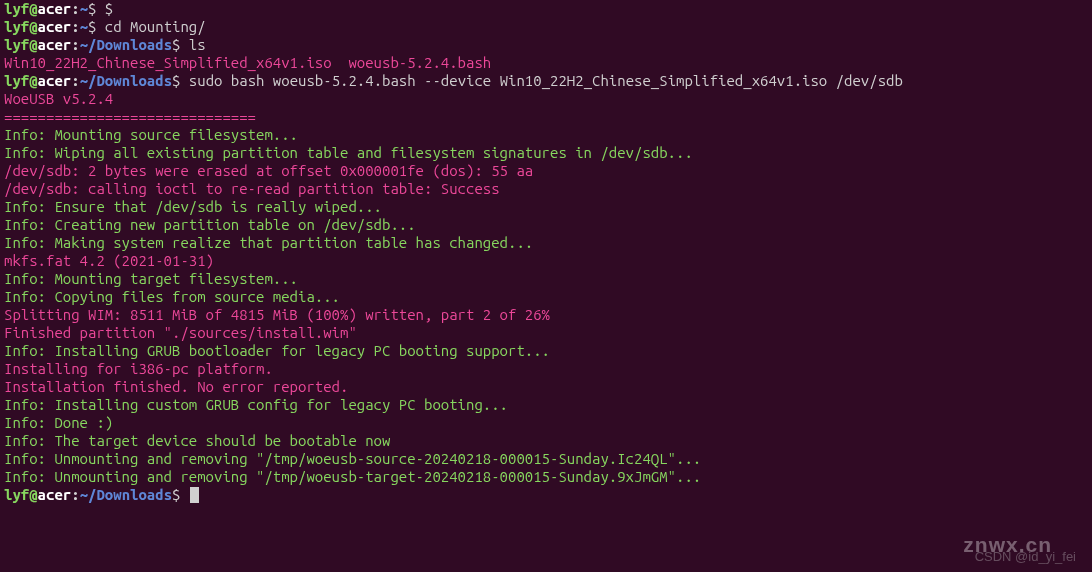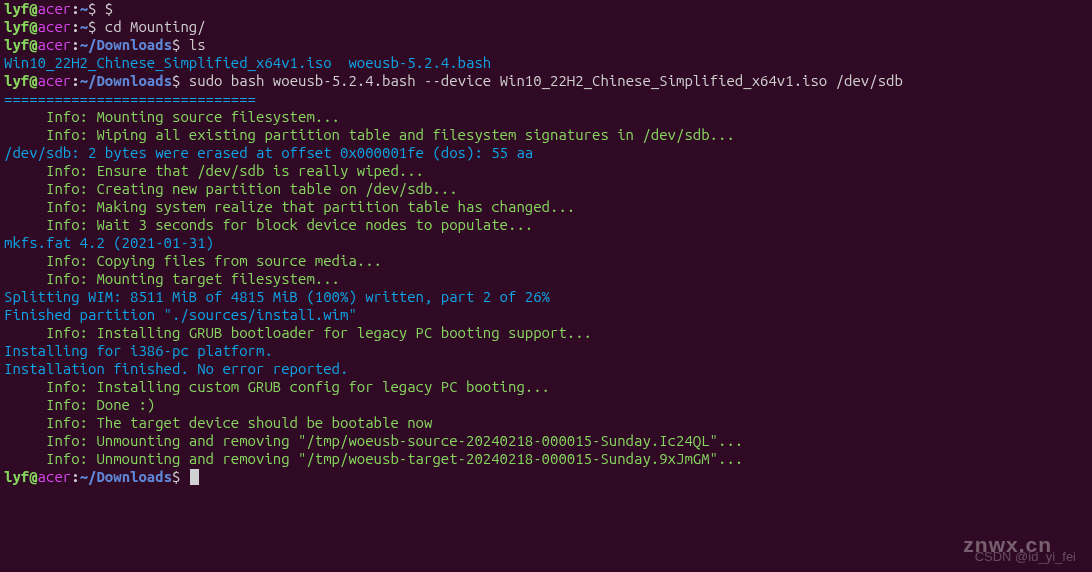--- a/index.html
+++ b/index.html
@@ -17,27 +17,27 @@
       height: 572px;
       padding: 0 4px;
       overflow: hidden;
       position: relative;
     }
     .line {
       white-space: pre;
     }
     .user { color: #87d75f; font-weight: bold; text-align: right; }
     .at { color: #87d75f; font-weight: bold; }
-    .host { color: #d946ef; font-weight: normal; }
+    .host { color: #ffffff; font-weight: bold; }
     .colon { color: #d0d0d0; font-weight: bold; }
     .path { color: #5f87d7; font-weight: bold; }
     .dollar { color: #d0d0d0; }
     .cmd { color: #d0d0d0; }
-    .info { color: #87d75f; margin-left: 42px; }
-    .output { color: #0ea5e9; }
+    .info { color: #87d75f; }
+    .output { color: #ec4899; }
     .cursor {
       display: inline-block;
       width: 9px;
       height: 16px;
       background-color: #d0d0d0;
       vertical-align: text-bottom;
       margin-left: 1px;
     }
     .watermark-right {
       position: absolute;
@@ -61,31 +61,32 @@
   </style>
 </head>
 <body>
 
 <div id="terminal">
     <div class="line"><span class="user">lyf</span><span class="at">@</span><span class="host">acer</span><span class="colon">:</span><span class="path">~</span><span class="dollar">$</span><span class="cmd"> $</span></div>
     <div class="line"><span class="user">lyf</span><span class="at">@</span><span class="host">acer</span><span class="colon">:</span><span class="path">~</span><span class="dollar">$</span><span class="cmd"> cd Mounting/</span></div>
     <div class="line"><span class="user">lyf</span><span class="at">@</span><span class="host">acer</span><span class="colon">:</span><span class="path">~/Downloads</span><span class="dollar">$</span><span class="cmd"> ls</span></div>
     <div class="line output">Win10_22H2_Chinese_Simplified_x64v1.iso  woeusb-5.2.4.bash</div>
     <div class="line"><span class="user">lyf</span><span class="at">@</span><span class="host">acer</span><span class="colon">:</span><span class="path">~/Downloads</span><span class="dollar">$</span><span class="cmd"> sudo bash woeusb-5.2.4.bash --device Win10_22H2_Chinese_Simplified_x64v1.iso /dev/sdb</span></div>
+    <div class="line output">WoeUSB v5.2.4</div>
     <div class="line output">==============================</div>
     <div class="line info">Info: Mounting source filesystem...</div>
     <div class="line info">Info: Wiping all existing partition table and filesystem signatures in /dev/sdb...</div>
     <div class="line output">/dev/sdb: 2 bytes were erased at offset 0x000001fe (dos): 55 aa</div>
+    <div class="line output">/dev/sdb: calling ioctl to re-read partition table: Success</div>
     <div class="line info">Info: Ensure that /dev/sdb is really wiped...</div>
     <div class="line info">Info: Creating new partition table on /dev/sdb...</div>
     <div class="line info">Info: Making system realize that partition table has changed...</div>
-    <div class="line info">Info: Wait 3 seconds for block device nodes to populate...</div>
     <div class="line output">mkfs.fat 4.2 (2021-01-31)</div>
+    <div class="line info">Info: Mounting target filesystem...</div>
     <div class="line info">Info: Copying files from source media...</div>
-    <div class="line info">Info: Mounting target filesystem...</div>
     <div class="line output">Splitting WIM: 8511 MiB of 4815 MiB (100%) written, part 2 of 26%</div>
     <div class="line output">Finished partition "./sources/install.wim"</div>
     <div class="line info">Info: Installing GRUB bootloader for legacy PC booting support...</div>
     <div class="line output">Installing for i386-pc platform.</div>
     <div class="line output">Installation finished. No error reported.</div>
     <div class="line info">Info: Installing custom GRUB config for legacy PC booting...</div>
     <div class="line info">Info: Done :)</div>
     <div class="line info">Info: The target device should be bootable now</div>
     <div class="line info">Info: Unmounting and removing "/tmp/woeusb-source-20240218-000015-Sunday.Ic24QL"...</div>
     <div class="line info">Info: Unmounting and removing "/tmp/woeusb-target-20240218-000015-Sunday.9xJmGM"...</div>

